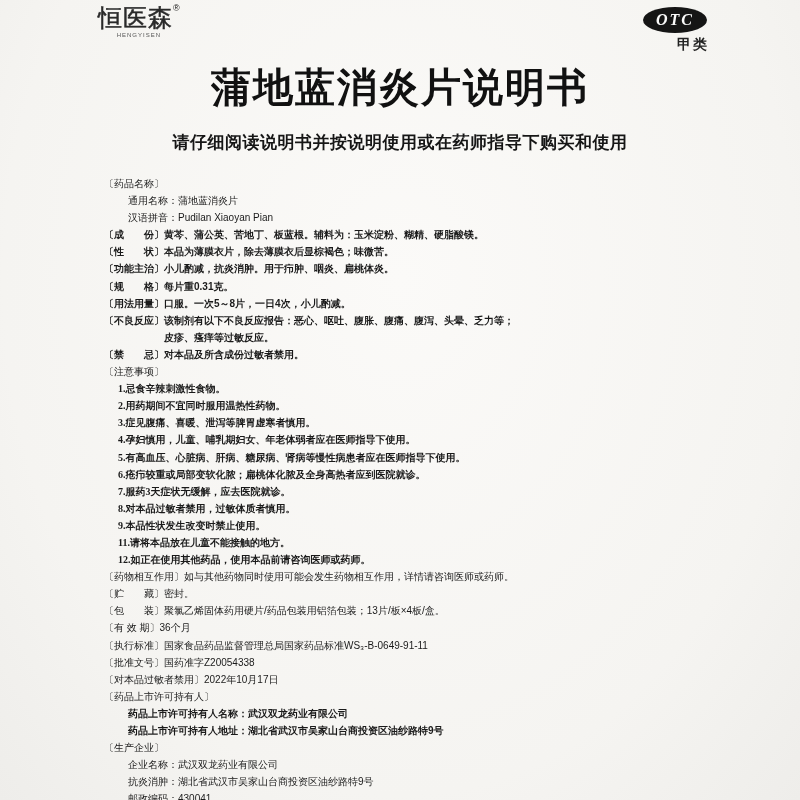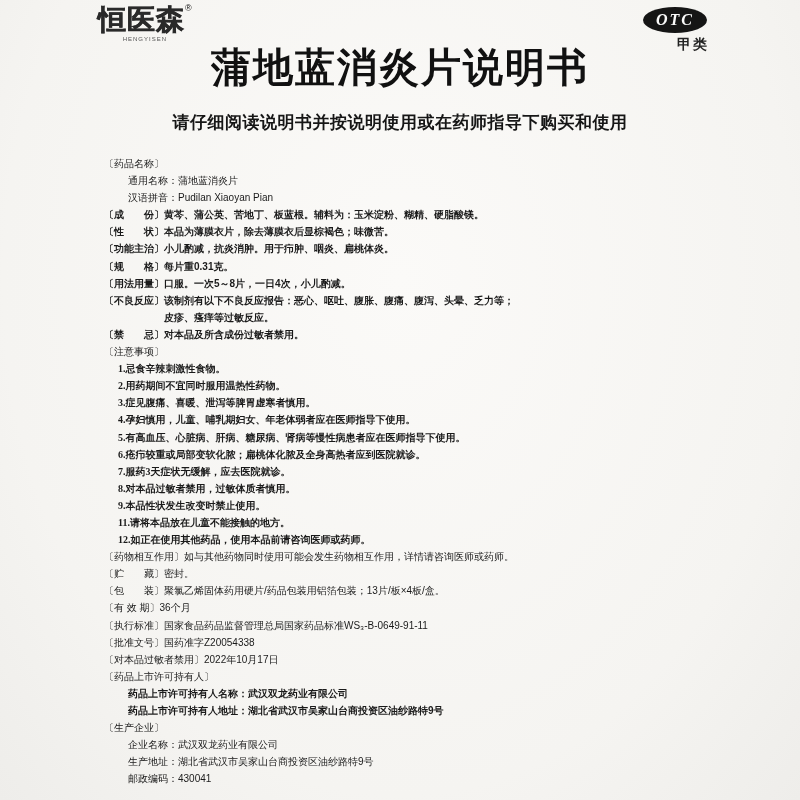--- a/index.html
+++ b/index.html
@@ -5,34 +5,34 @@
   * { margin:0; padding:0; box-sizing:border-box; }
   html,body { width:800px; height:800px; }
   body { font-family:"Liberation Sans","DejaVu Sans",sans-serif; }
   .paper {
     position:relative; width:800px; height:800px; overflow:hidden;
     background:radial-gradient(ellipse at 50% 35%, #fbfaf8 0%, #f5f4f1 70%, #eeedea 100%);
     color:#171717;
   }
   
   .brand { position:absolute; left:98px; top:6px; line-height:1; }
-  .brand-cn { font-size:28px; font-weight:bold; letter-spacing:1px; color:#2a2a2a;
+  .brand-cn { font-size:24px; font-weight:normal; letter-spacing:1px; color:#2a2a2a;
     -webkit-text-stroke:0.5px #2a2a2a; }
   .brand-reg { font-size:9px; vertical-align:top; position:relative; top:-2px; }
   .brand-en { font-size:6px; letter-spacing:1px; color:#555; text-align:center; margin-top:2px; }
   .otc-wrap { position:absolute; left:643px; top:7px; width:66px; text-align:center; }
   .otc-oval {
     width:64px; height:26px; background:#151515; border-radius:50%;
     display:flex; align-items:center; justify-content:center;
   }
   .otc-label { color:#fafafa; font-family:"Liberation Serif","DejaVu Serif",serif;
     font-weight:bold; font-size:16px; letter-spacing:2px;font-style:italic; }
   .otc-class { font-size:14px; font-weight:bold; color:#222; margin-top:3px; letter-spacing:2px;text-align:right; }
   
-  .title { padding-top:40px; text-align:center; font-size:40px; font-weight:bold;
+  .title { padding-top:60px; text-align:center; font-size:40px; font-weight:bold;
     letter-spacing:2px; color:#111; }
   .subtitle { text-align:center; font-size:17px; font-weight:bold; color:#161616;
     margin-top:16px; letter-spacing:0.5px; }
   
   .insert-body { margin-top:21px; padding-left:104px; padding-right:28px; }
   .line { font-size:10px; line-height:17.1px; white-space:nowrap; color:#1a1a1a; }
   .line.sec  { margin-left:0; }
   .line.sub  { margin-left:24px; }
   .line.note { margin-left:14px;font-family:Liberation Serif, serif; }
   .line.cont { margin-left:60px; }
@@ -87,17 +87,17 @@
       <div class="line sec">〔包　　装〕聚氯乙烯固体药用硬片/药品包装用铝箔包装；13片/板×4板/盒。</div>
       <div class="line sec">〔有 效 期〕36个月</div>
       <div class="line sec">〔执行标准〕国家食品药品监督管理总局国家药品标准WS₃-B-0649-91-11</div>
       <div class="line sec">〔批准文号〕国药准字Z20054338</div>
       <div class="line sec">〔对本品过敏者禁用〕2022年10月17日</div>
       <div class="line sec">〔药品上市许可持有人〕</div>
       <div class="line sub bold">药品上市许可持有人名称：武汉双龙药业有限公司</div>
       <div class="line sub bold">药品上市许可持有人地址：湖北省武汉市吴家山台商投资区油纱路特9号</div>
       <div class="line sec">〔生产企业〕</div>
       <div class="line sub">企业名称：武汉双龙药业有限公司</div>
-      <div class="line sub">生产地址：湖北省武汉市吴家山台商投资区油纱路特9号</div>
+      <div class="line sub">抗炎消肿：湖北省武汉市吴家山台商投资区油纱路特9号</div>
       <div class="line sub">邮政编码：430041</div>
     </div>
 
 </div>
 
 </body></html>

